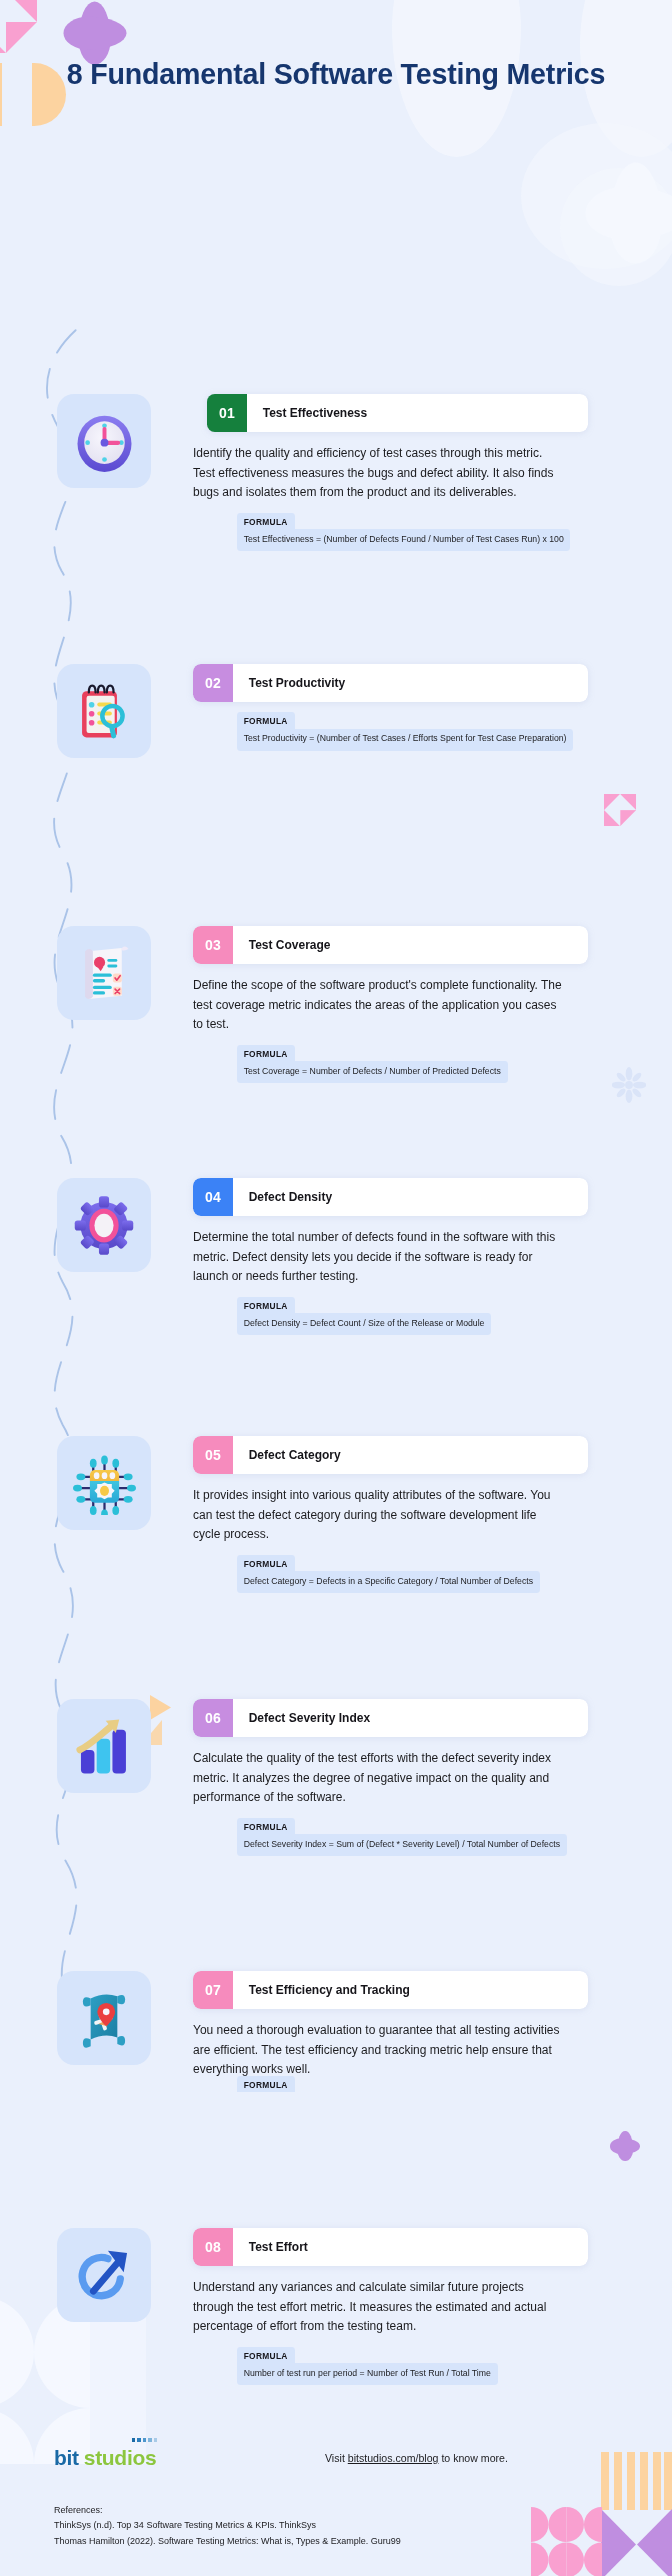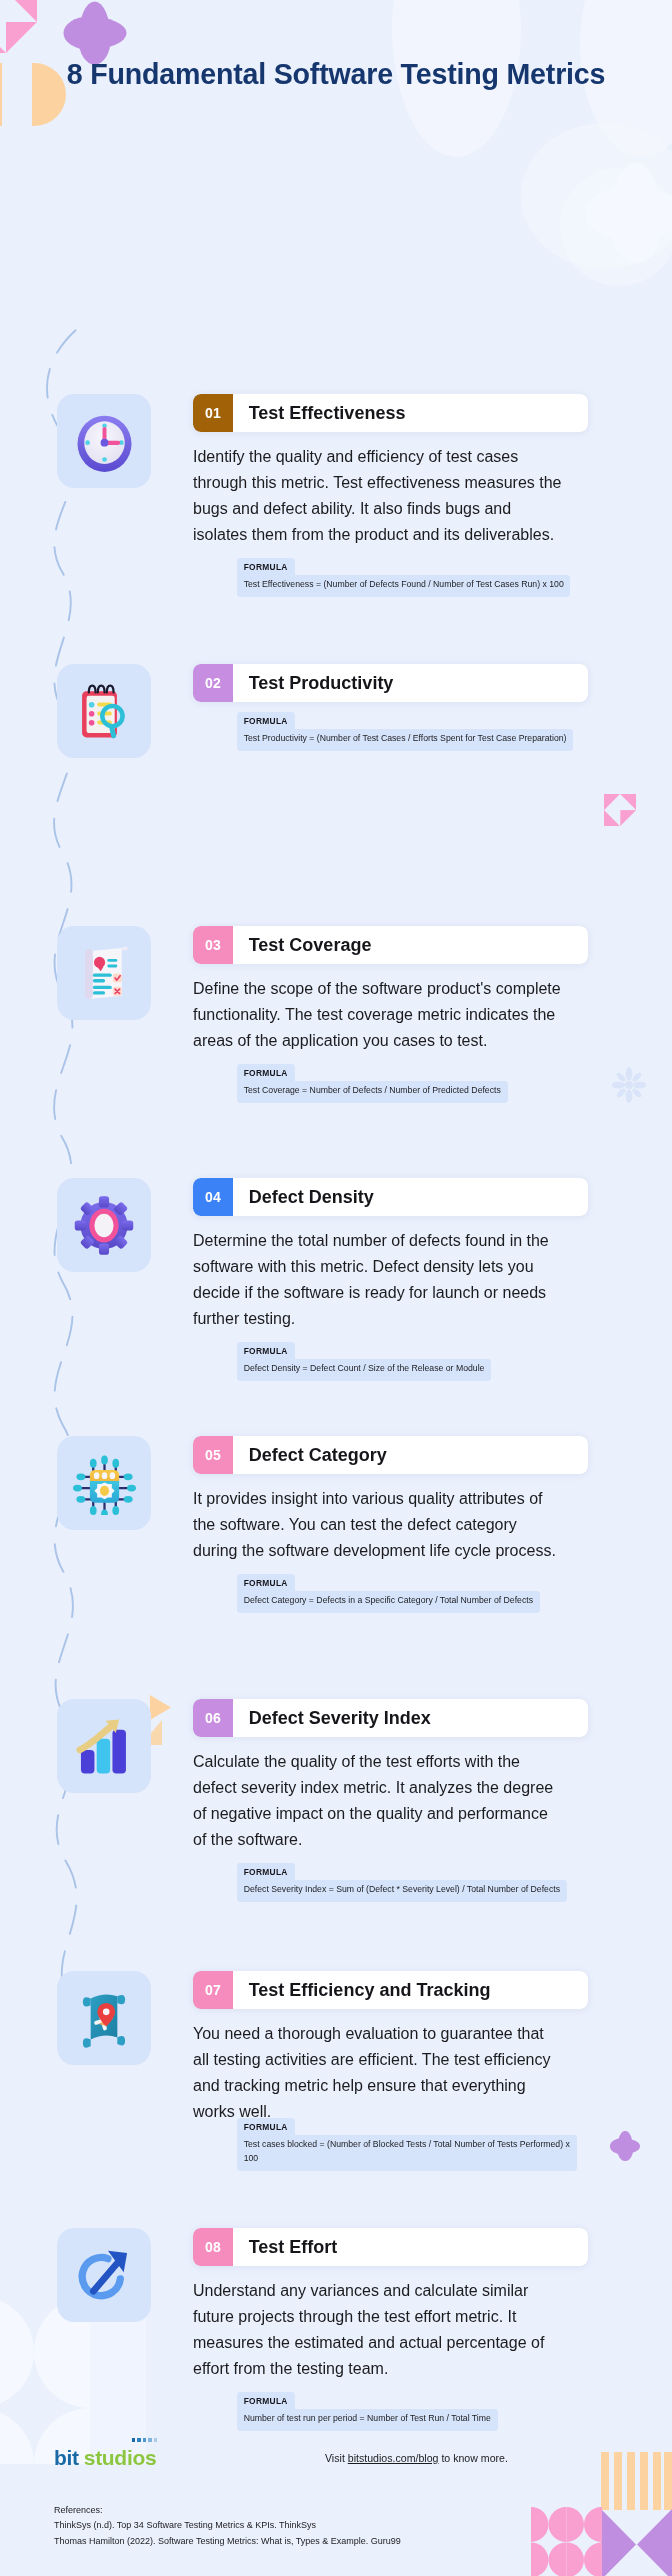--- a/index.html
+++ b/index.html
@@ -105,29 +105,29 @@
     font-size: 14px;
     font-weight: 700;
     letter-spacing: 0.3px;
     border-radius: 7.8px 0 0 7.8px;
   }
   .title {
     flex: 1;
     background: #ffffff;
     display: flex; align-items: center;
     padding-left: 15.7px;
-    font-size: 18px;
+    font-size: 12px;
     font-weight: 700;
     color: #16151a;
     border-radius: 0 7.8px 7.8px 0;
   }
 
   .desc {
     margin-top: 12.3px;
-    font-size: 16px;
+    font-size: 12px;
     line-height: 1.62;
     color: #1c1c1f;
     width: 370px;
   }
 
   .formula {
     margin-top: 10px;
     display: inline-block;
     max-width: 384px;
     padding-left: 44px;
@@ -319,21 +319,21 @@
         <circle cx="56" cy="88" r="4.2" fill="#4fd2e8"></circle>
         <circle cx="26" cy="58" r="4.2" fill="#4fd2e8"></circle>
         <circle cx="86" cy="58" r="4.2" fill="#4fd2e8"></circle>
         <rect x="52.5" y="30" width="7" height="30" rx="3.5" fill="#f2529a"></rect>
         <rect x="56" y="54.5" width="28" height="7.5" rx="3.7" fill="#f2529a"></rect>
         <circle cx="56" cy="58" r="7" fill="#6a5ae0"></circle>
       </svg>
     </div>
     <div class="content">
       <div class="title-bar">
-        <div class="num" style="background:#a16207;">01</div>
+        <div class="num" style="background:#15803d;margin-left:14px;">01</div>
         <div class="title">Test Effectiveness</div>
       </div>
       <div class="desc">Identify the quality and efficiency of test cases through this metric. Test effectiveness measures the bugs and defect ability. It also finds bugs and isolates them from the product and its deliverables.</div>
       <div class="formula">
         <div class="formula-label">FORMULA</div>
         <div class="formula-body">Test Effectiveness = (Number of Defects Found / Number of Test Cases Run) x 100</div>
       </div>
     </div>
   </div>
 
@@ -542,21 +542,20 @@
       </svg>
     </div>
     <div class="content">
       <div class="title-bar">
         <div class="num" style="background:#f68bbd;">07</div>
         <div class="title">Test Efficiency and Tracking</div>
       </div>
       <div class="desc">You need a thorough evaluation to guarantee that all testing activities are efficient. The test efficiency and tracking metric help ensure that everything works well.</div>
       <div class="formula" style="margin-top:-6.7px;">
         <div class="formula-label">FORMULA</div>
-        <div class="formula-body">Test cases blocked = (Number of Blocked Tests / Total Number of Tests Performed) x 100</div>
       </div>
     </div>
   </div>
 
   <div class="row" style="top:2136px;">
     <div class="icon-tile" style="top:0;">
       <svg width="62" height="63" viewBox="0 0 110 112">
         <path d="M62 26 A34 34 0 1 0 84 62" stroke="#5a9bf0" stroke-width="13" fill="none" stroke-linecap="round"></path>
         <path d="M36 84 l46 -54" stroke="#2354c4" stroke-width="12" fill="none" stroke-linecap="round"></path>
         <path d="M62 12 L96 16 L90 50 Z" fill="#2354c4"></path>

